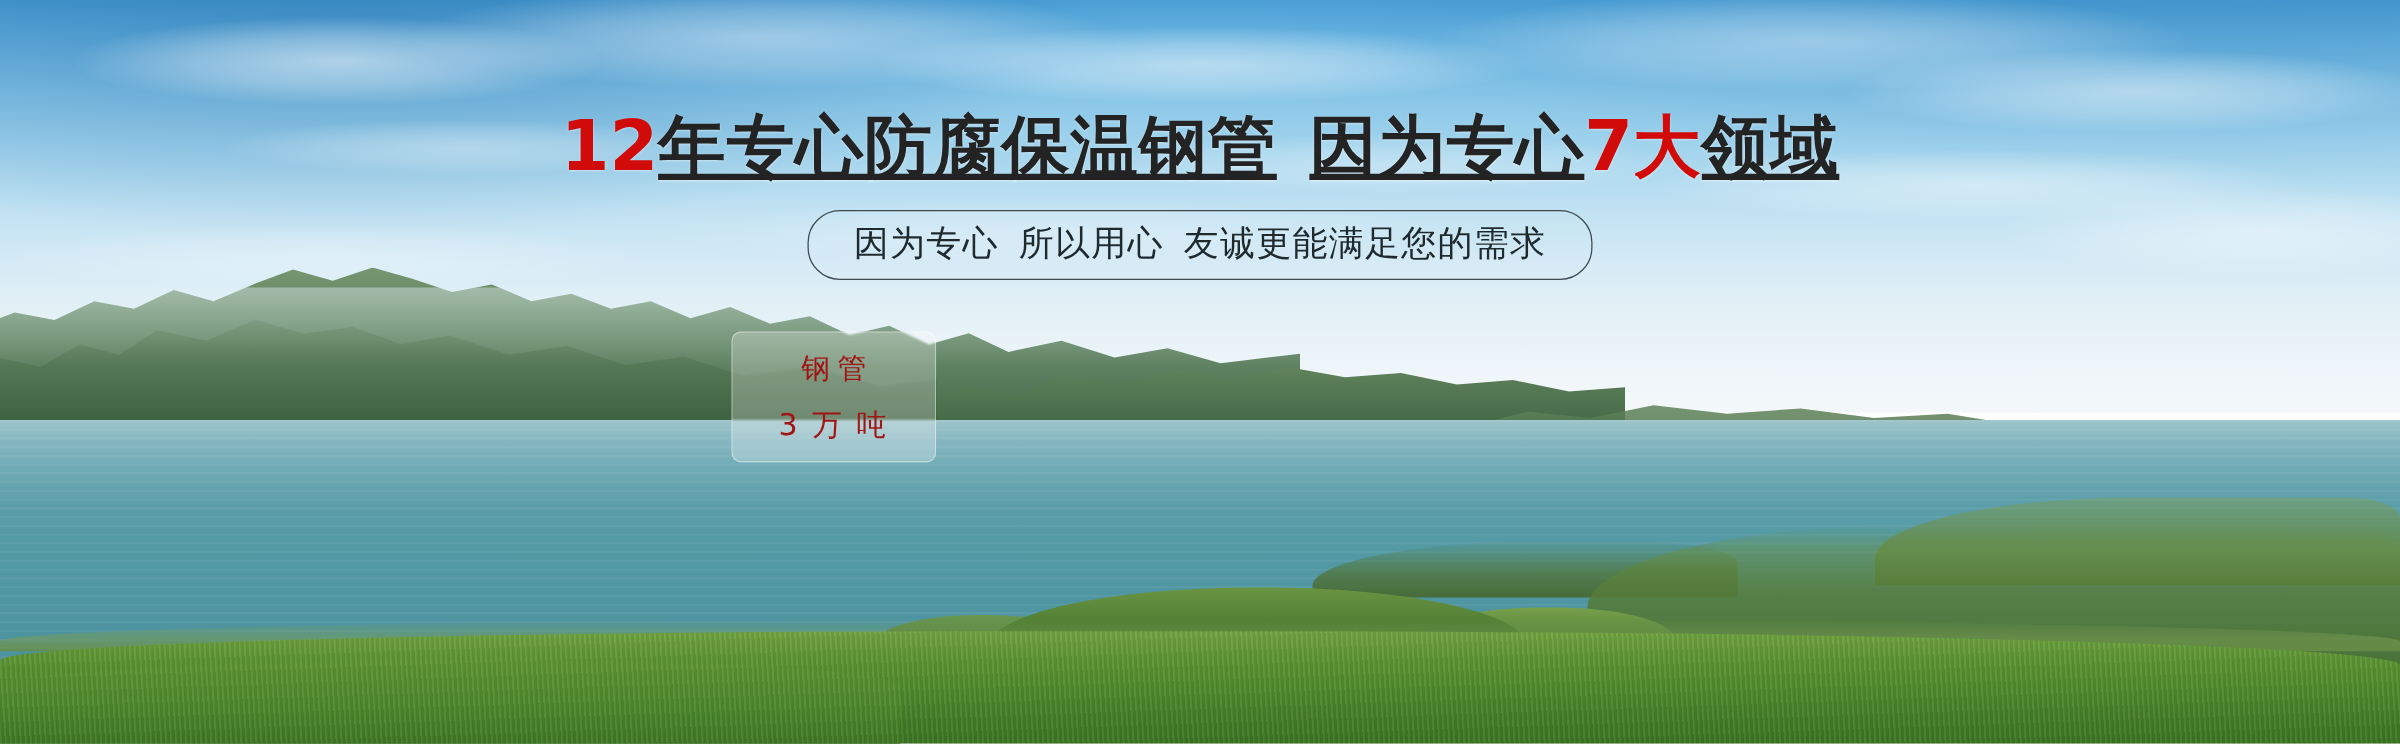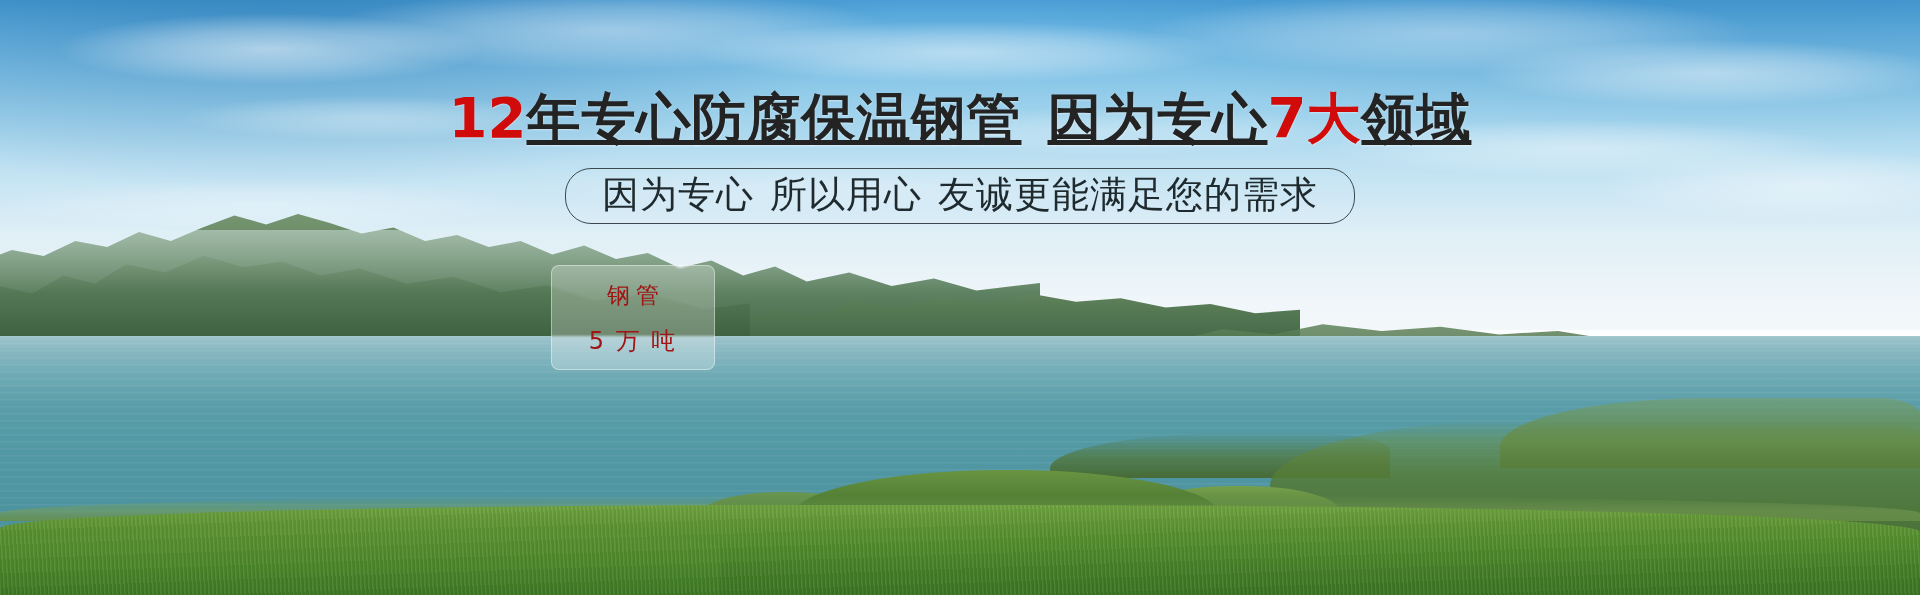--- a/index.html
+++ b/index.html
@@ -210,33 +210,33 @@
   .subpill {
     position:absolute;
     top:168px;
     left:50%;
     transform:translateX(-50%);
     padding:9px 36px 11px 36px;
     border:1.5px solid #3c4a4f;
     border-radius:26px;
     background:rgba(255,255,255,.04);
     font-family:"DejaVu Sans","Liberation Sans",sans-serif;
-    font-size:37px;
+    font-size:28px;
     line-height:34px;
     color:#1f2a2e;
     white-space:nowrap;
     letter-spacing:1px;
   }
   .subpill .sp-gap { display:inline-block; width:16px; }
 
   
   .cards {
     position:absolute;
     top:265px;
-    left:509px;
+    left:543px;
     display:flex;
     gap:6px;
     padding-left:42px;
   }
   .card {
     width:164px;
     height:105px;
     border-radius:8px;
     background:rgba(255,255,255,.26);
     border:1px solid rgba(255,255,255,.42);
@@ -315,21 +315,21 @@
     </div>
 
     <div class="subpill">
       <span>因为专心</span><span class="sp-gap"></span><span>所以用心</span><span class="sp-gap"></span><span>友诚更能满足您的需求</span>
     </div>
 
     <div class="cards">
 
       <div class="card">
         <div class="card-title">钢管</div>
-        <div class="card-value"><span>5 万 吨</span><sup></sup></div>
+        <div class="card-value"><span>3 万 吨</span><sup></sup></div>
       </div>
 
 
 
     </div>
 
   </div>
 </div>
 
 </body></html>

